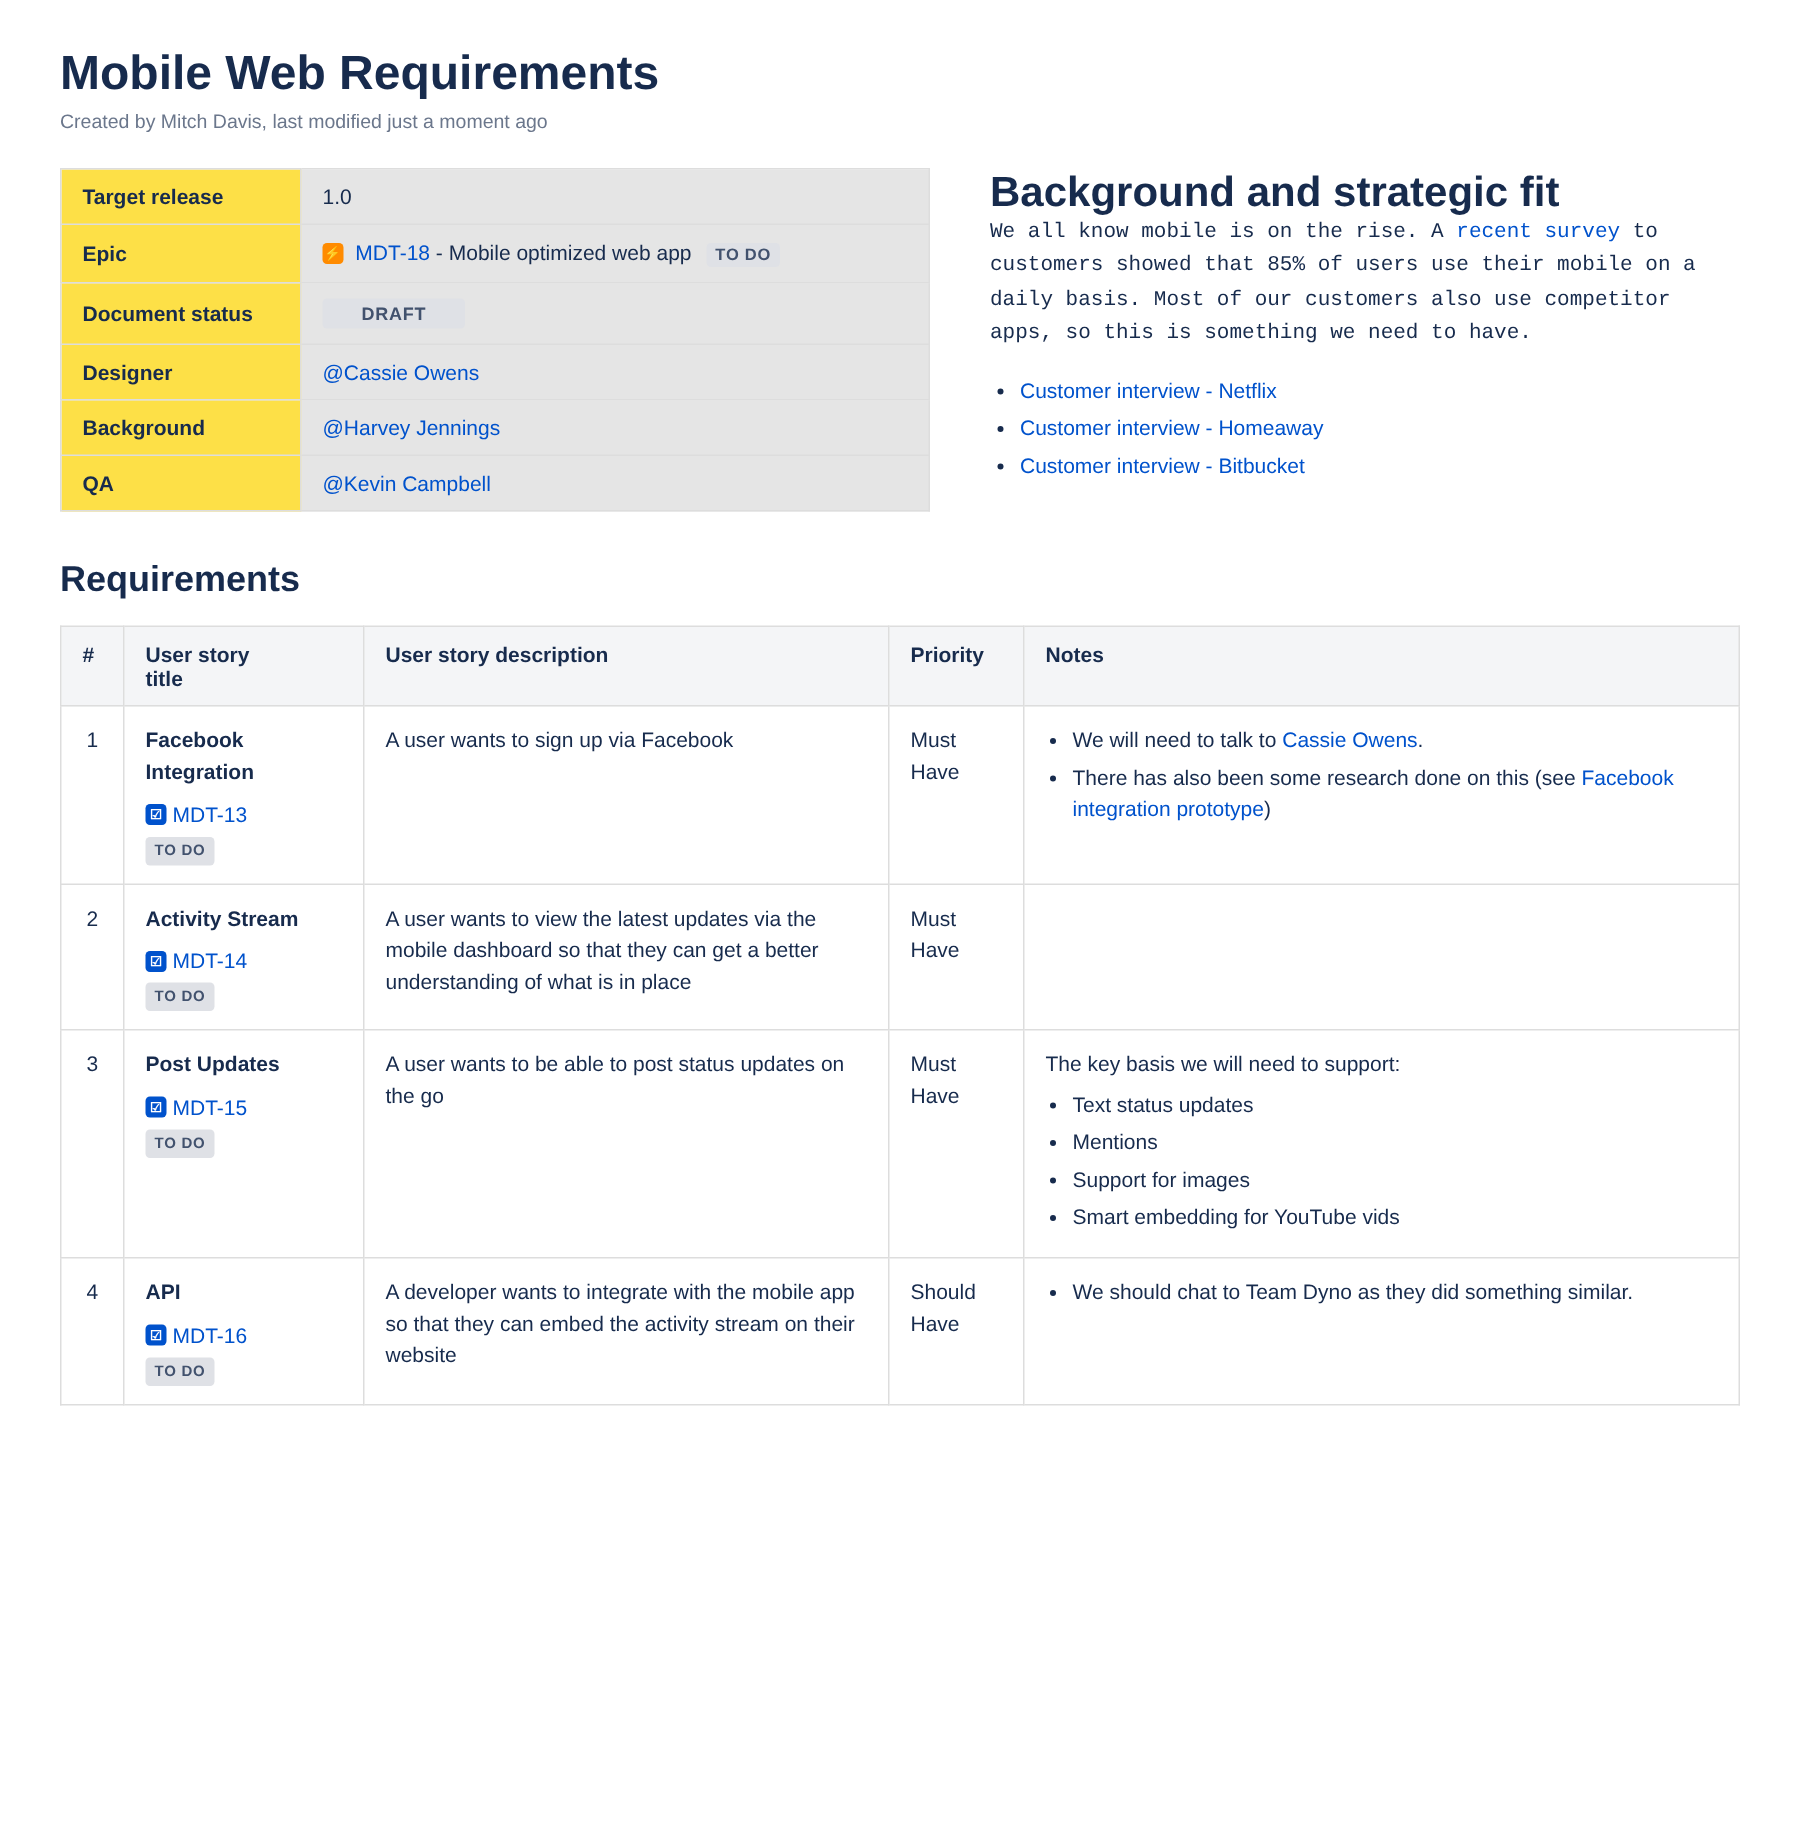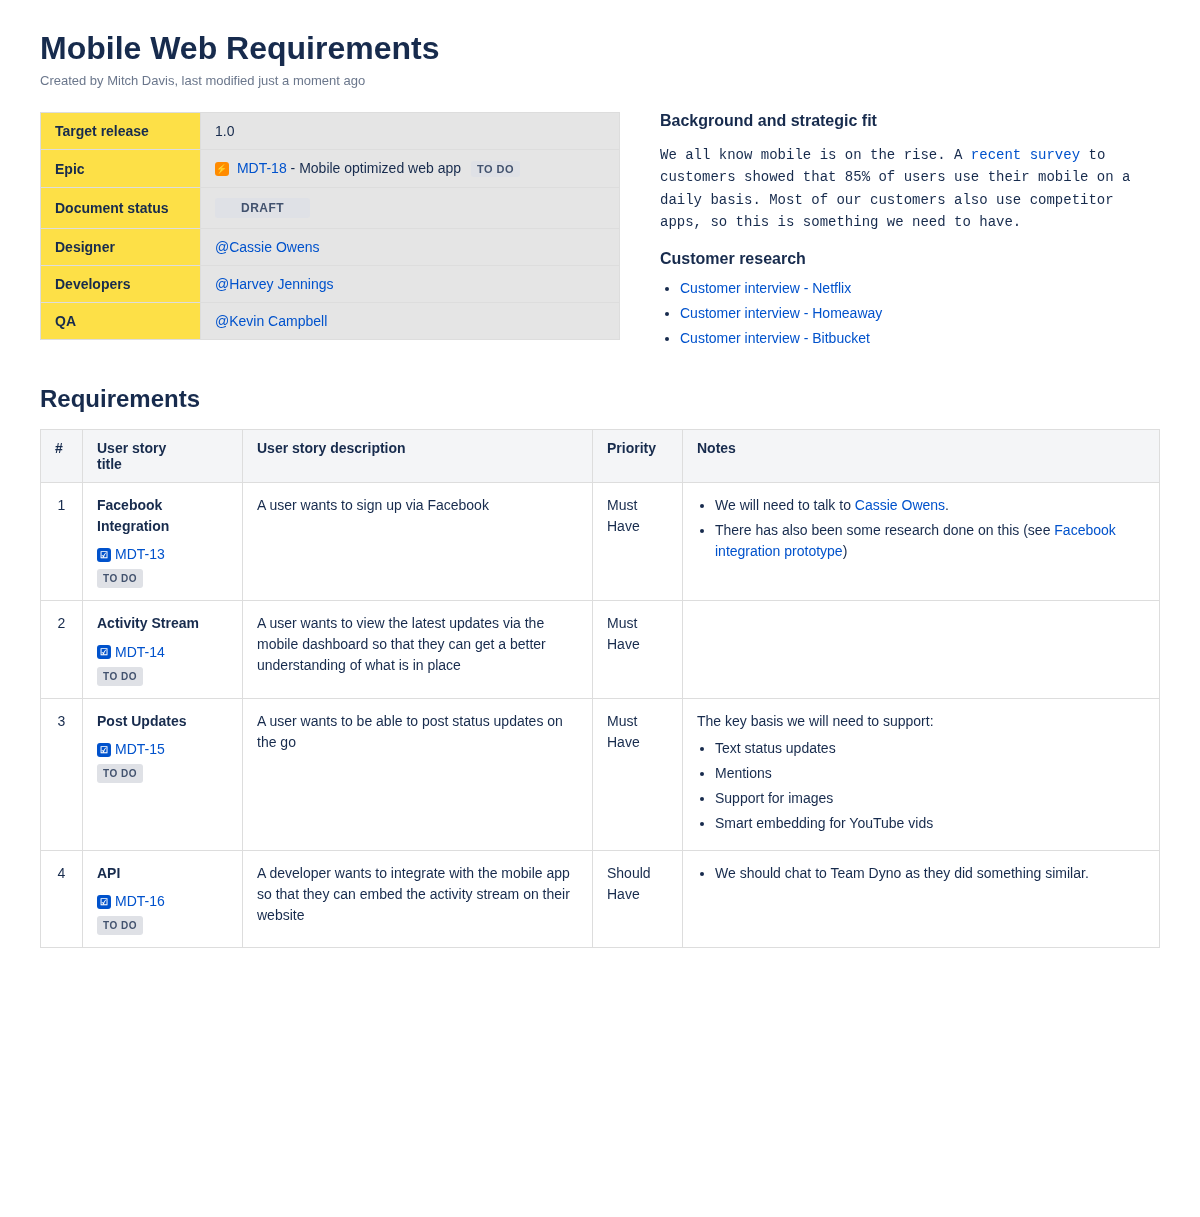--- a/index.html
+++ b/index.html
@@ -98,23 +98,22 @@
       vertical-align: middle;
     }
     .jira-icon-orange {
       background: #FF8B00;
     }
     .right-section {
       flex: 1;
       min-width: 300px;
     }
     .right-section h2 {
-      font-size: 16px;
-      font-weight: 700;
-      margin-bottom: 14px;
+      font-size: 28px;
+      font-weight: 700;
       color: #172B4D;
     }
     .right-section p {
       font-size: 14px;
       line-height: 1.6;
       color: #172B4D;
       margin-bottom: 16px;
       font-family: Liberation Mono, monospace;
     }
     .right-section h3 {
@@ -241,21 +240,21 @@
         </tr>
         <tr>
           <td>Designer</td>
           <td>
             <a href="#" class="mention-link">
               <span>@Cassie Owens</span>
             </a>
           </td>
         </tr>
         <tr>
-          <td>Developers</td>
+          <td>Background</td>
           <td>
             <a href="#" class="mention-link">
               <span>@Harvey Jennings</span>
             </a>
           </td>
         </tr>
         <tr>
           <td>QA</td>
           <td>
             <a href="#" class="mention-link">
@@ -265,21 +264,20 @@
         </tr>
       </tbody>
     </table>
   </div>
 
   <div class="right-section">
     <h2>Background and strategic fit</h2>
     <p>
       We all know mobile is on the rise. A <a href="#">recent survey</a> to customers showed that 85% of users use their mobile on a daily basis. Most of our customers also use competitor apps, so this is something we need to have.
     </p>
-    <h3>Customer research</h3>
     <ul>
       <li><a href="#">Customer interview - Netflix</a></li>
       <li><a href="#">Customer interview - Homeaway</a></li>
       <li><a href="#">Customer interview - Bitbucket</a></li>
     </ul>
   </div>
 </div>
 
 <h2 class="requirements-title">Requirements</h2>
 

